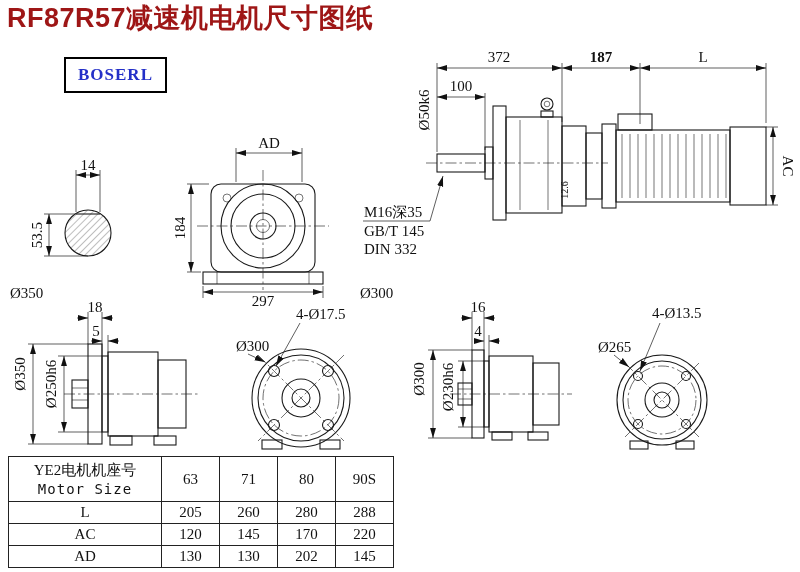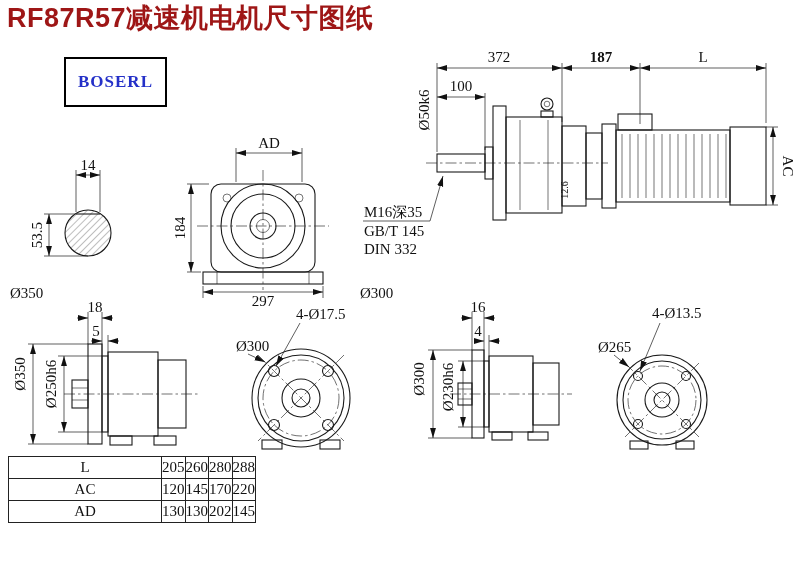--- a/index.html
+++ b/index.html
@@ -7,21 +7,21 @@
     width:800px;height:572px;position:relative;overflow:hidden;
     background:#ffffff;font-family:"Liberation Sans",sans-serif;
   }
   .stage{position:absolute;inset:0;}
   .title{
     position:absolute;left:7px;top:0;font-size:27px;font-weight:bold;
     color:#9e1616;letter-spacing:0.5px;white-space:nowrap;
   }
   .logo{
     position:absolute;left:64px;top:57px;border:2px solid #000;
-    padding:13px 12px;color:#2430c8;font-size:17px;font-weight:bold;
+    padding:6px 12px;color:#2430c8;font-size:17px;font-weight:bold;
     font-family:"Liberation Serif",serif;letter-spacing:1px;
   }
   svg.draw{position:absolute;left:0;top:0;}
   .ln{fill:none;stroke:#1a1a1a;stroke-width:1.1;}
   .thin{fill:none;stroke:#1a1a1a;stroke-width:0.6;}
   .cl{fill:none;stroke:#333;stroke-width:0.7;stroke-dasharray:11 3 2.5 3;}
   .ext{fill:none;stroke:#1a1a1a;stroke-width:0.7;}
   .dim{fill:none;stroke:#1a1a1a;stroke-width:0.7;}
   .dt{font-family:"Liberation Serif",serif;font-size:15px;fill:#111;}
   .dts{font-size:10px;}
@@ -232,20 +232,30 @@
       <rect class="ln" x="676" y="441" width="18" height="8"></rect>
       <line class="dim" x1="660" y1="323" x2="640" y2="371" marker-end="url(#ae)"></line>
       <text class="dt" x="652" y="318">4-Ø13.5</text>
       <line class="dim" x1="614" y1="355" x2="629" y2="367" marker-end="url(#ae)"></line>
       <text class="dt" x="598" y="352">Ø265</text>
     </g>
   </svg>
 
   <table class="dim-table">
     <tbody>
+        <tr class="hdr">
+      <td class="c0">
+        <div class="hdr-cn">YE2电机机座号</div>
+        <div class="hdr-en">Motor Size</div>
+      </td>
+      <td class="cn">63</td>
+      <td class="cn">71</td>
+      <td class="cn">80</td>
+      <td class="cn">90S</td>
+    </tr>
     <tr class="row">
       <td class="c0">L</td>
       <td>205</td>
       <td>260</td>
       <td>280</td>
       <td>288</td>
     </tr>
     <tr class="row">
       <td class="c0">AC</td>
       <td>120</td>

